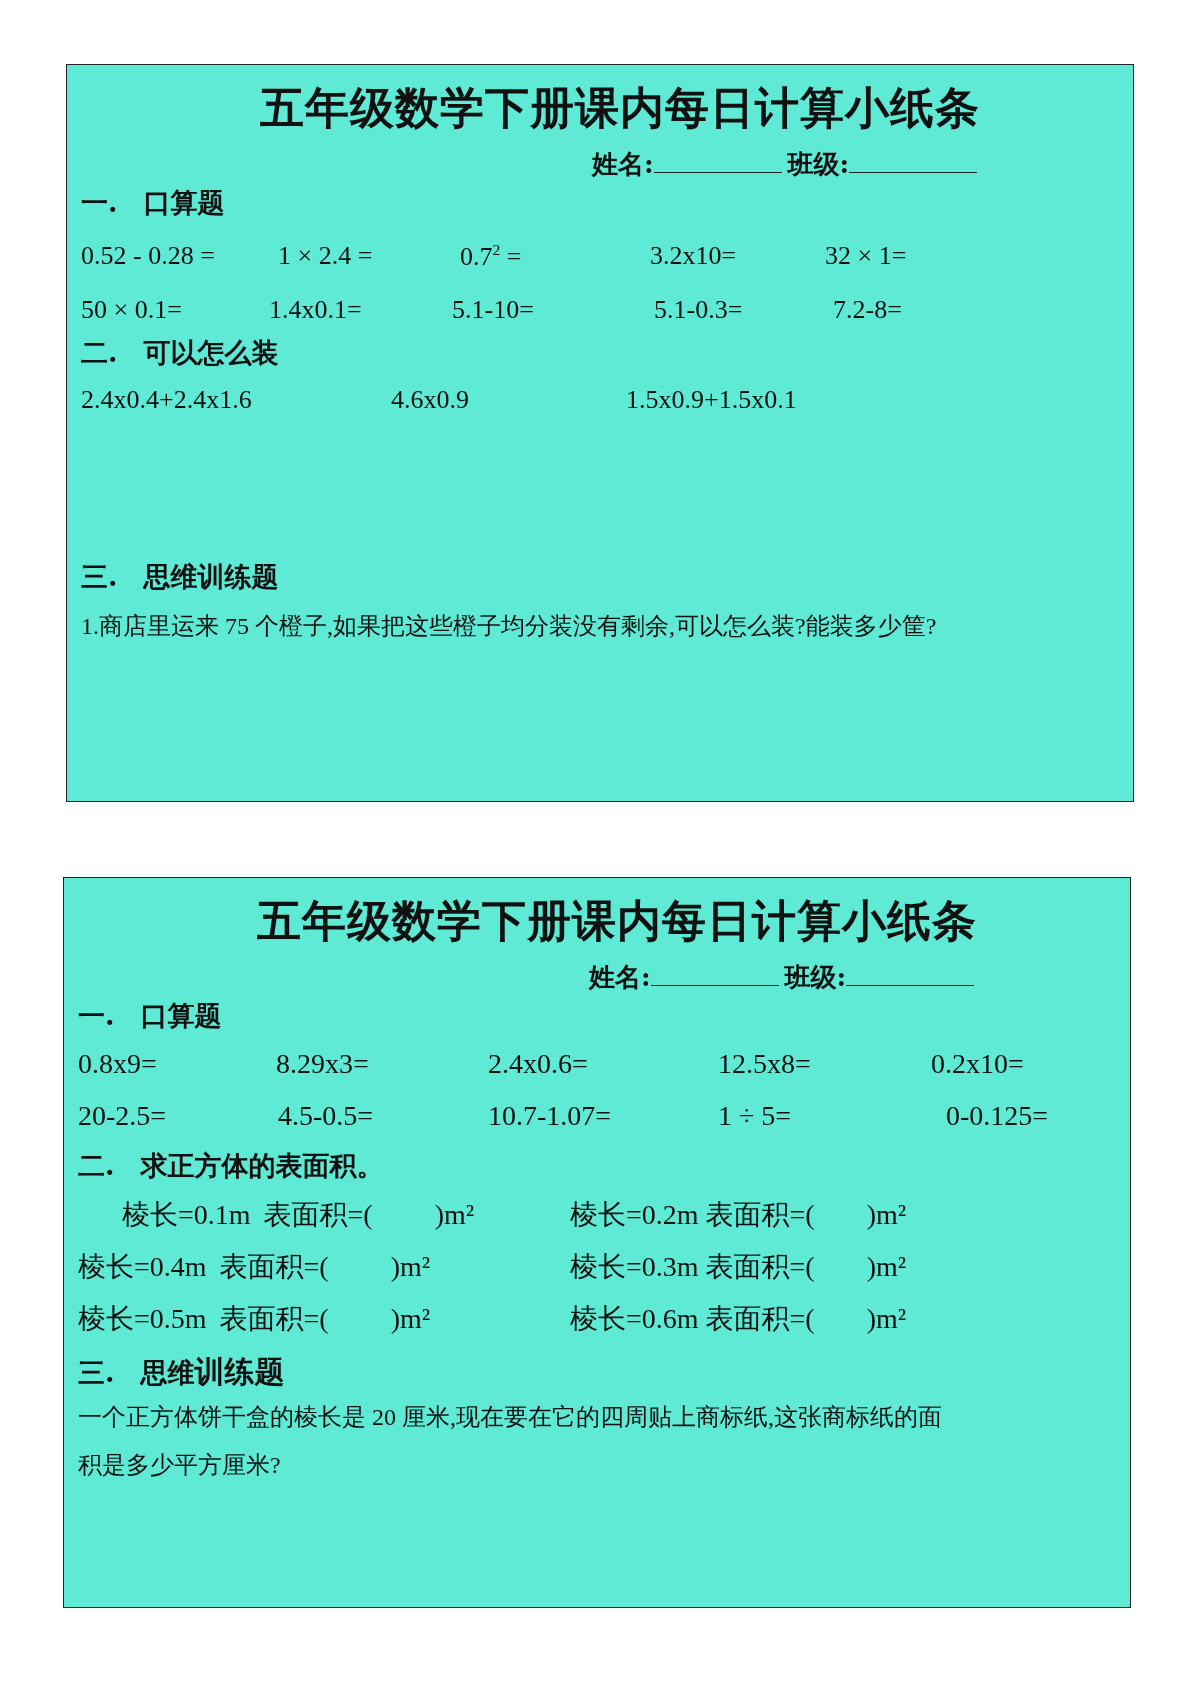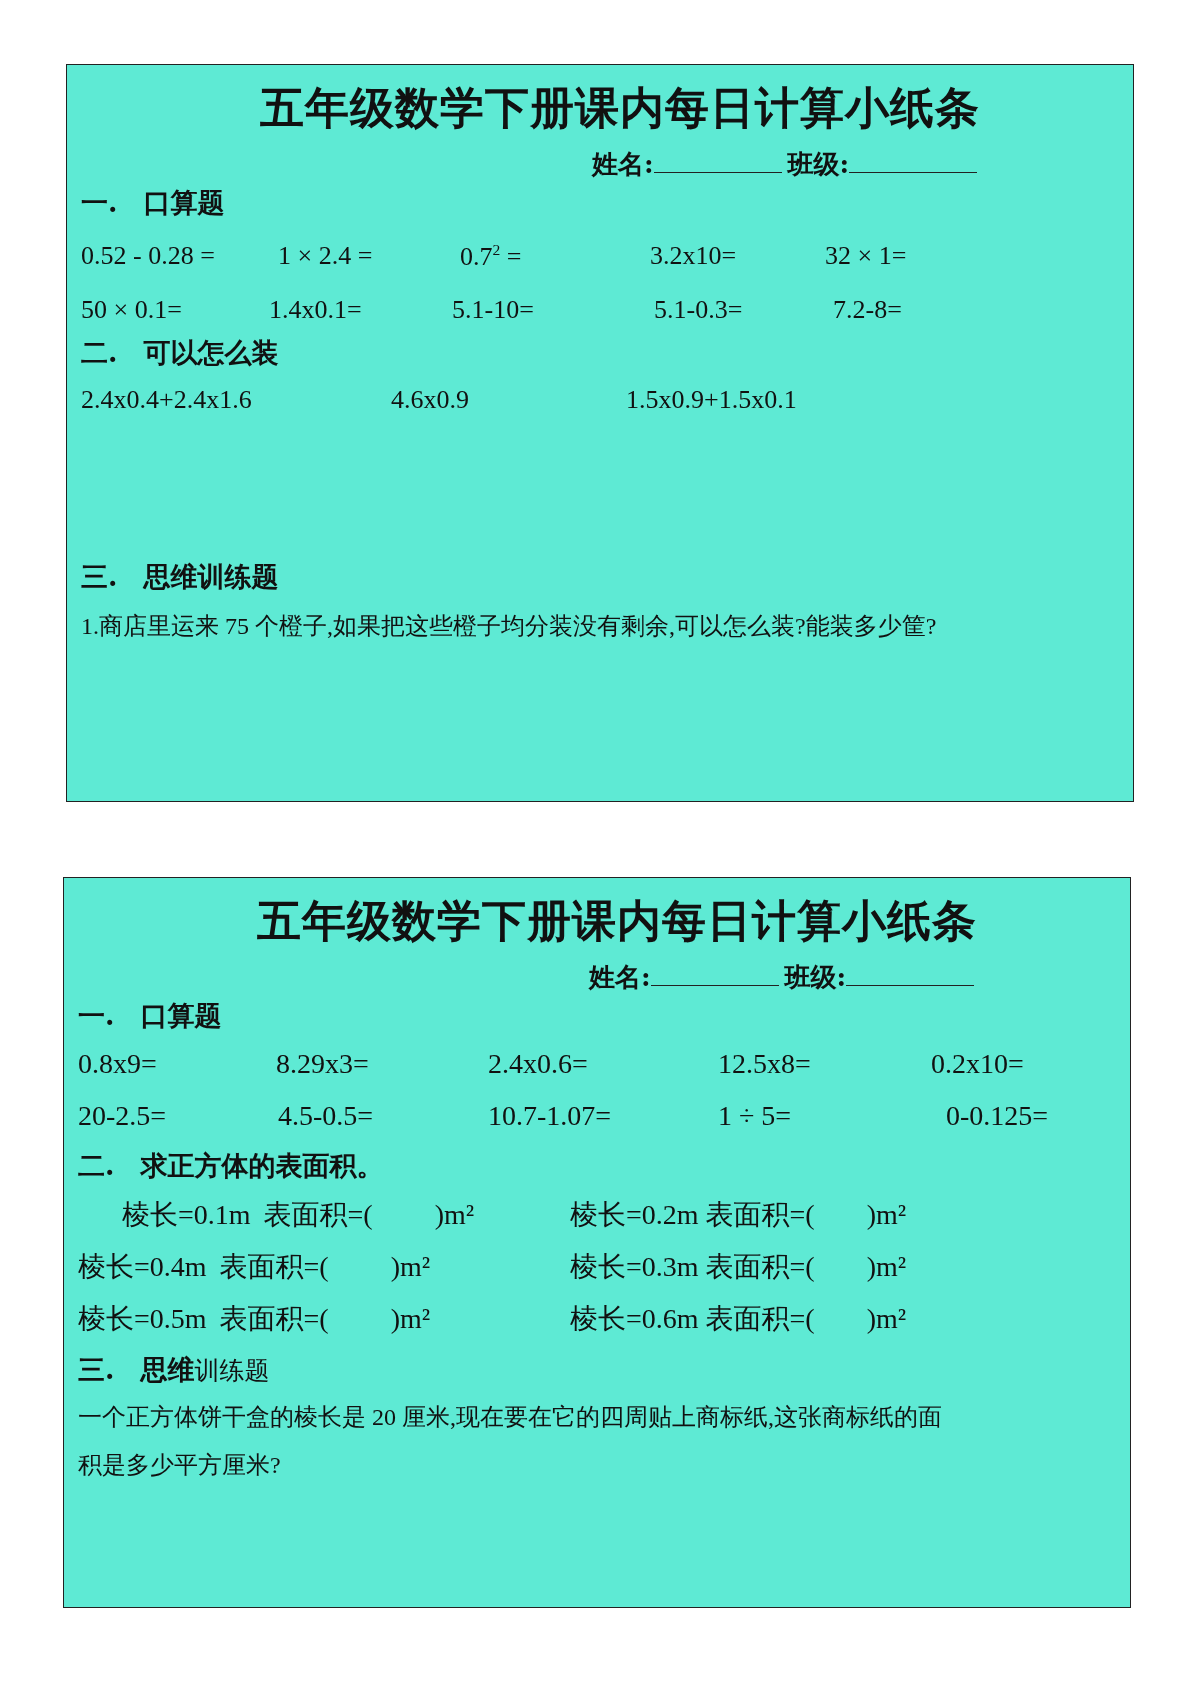--- a/index.html
+++ b/index.html
@@ -46,21 +46,21 @@
       height: 24px;
       vertical-align: baseline;
       margin-right: 6px;
     }
     .section-heading {
       font-family: "DejaVu Serif", "Liberation Serif", serif;
       font-weight: bold;
       font-size: 27px;
     }
     .section-heading .num { margin-right: 26px; }
-    .section-heading .small { font-weight: normal; font-size: 25px; }
+    .section-heading .small { font-weight: bold; font-size: 30px; }
     .math {
       font-family: "Liberation Serif", "DejaVu Serif", serif;
       font-size: 26px;
     }
     .math-lg {
       font-family: "Liberation Serif", "DejaVu Serif", serif;
       font-size: 26px;
     }
     .math-md {
       font-family: "Liberation Serif", "DejaVu Serif", serif;

